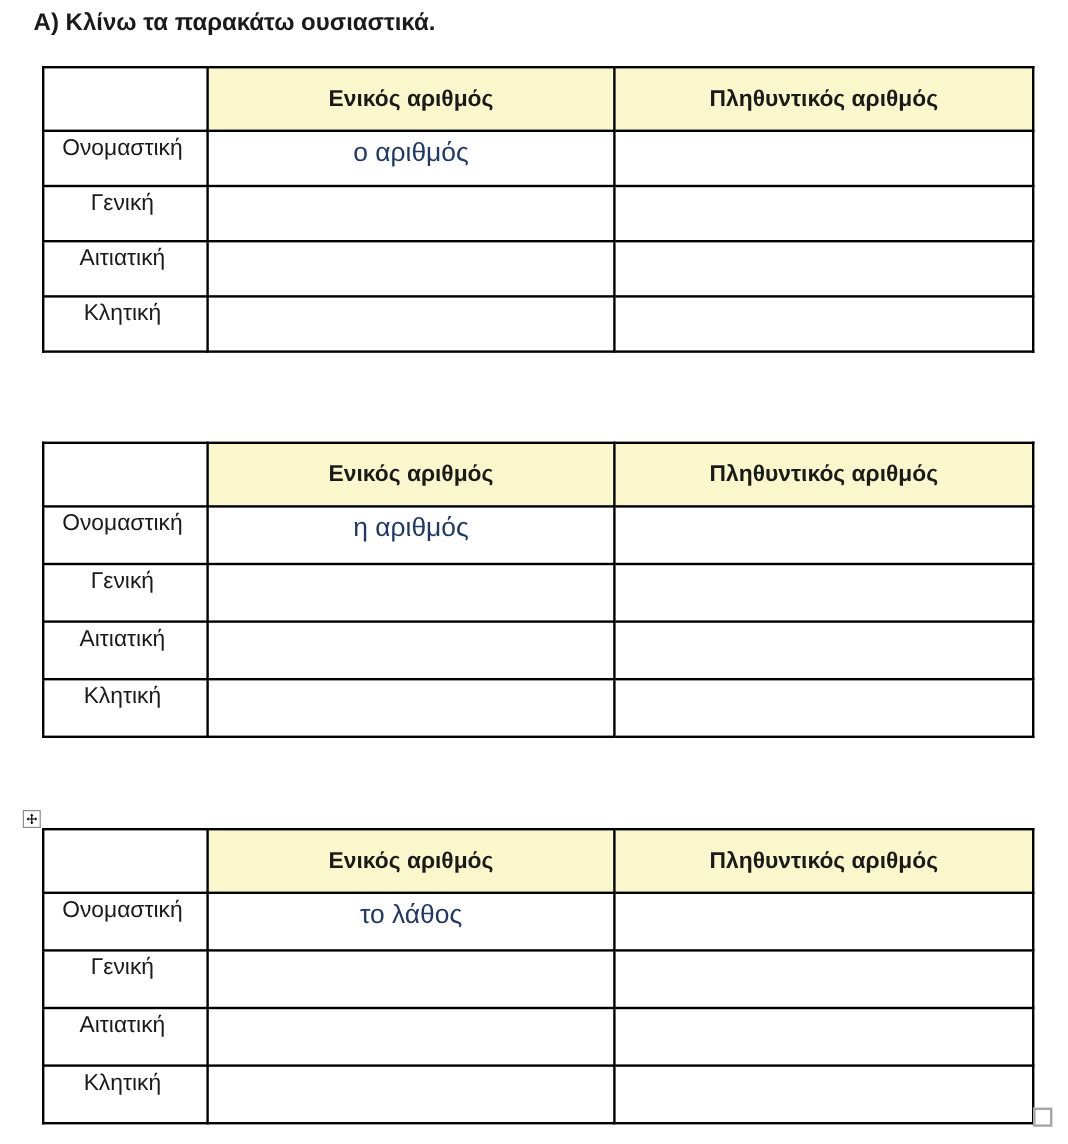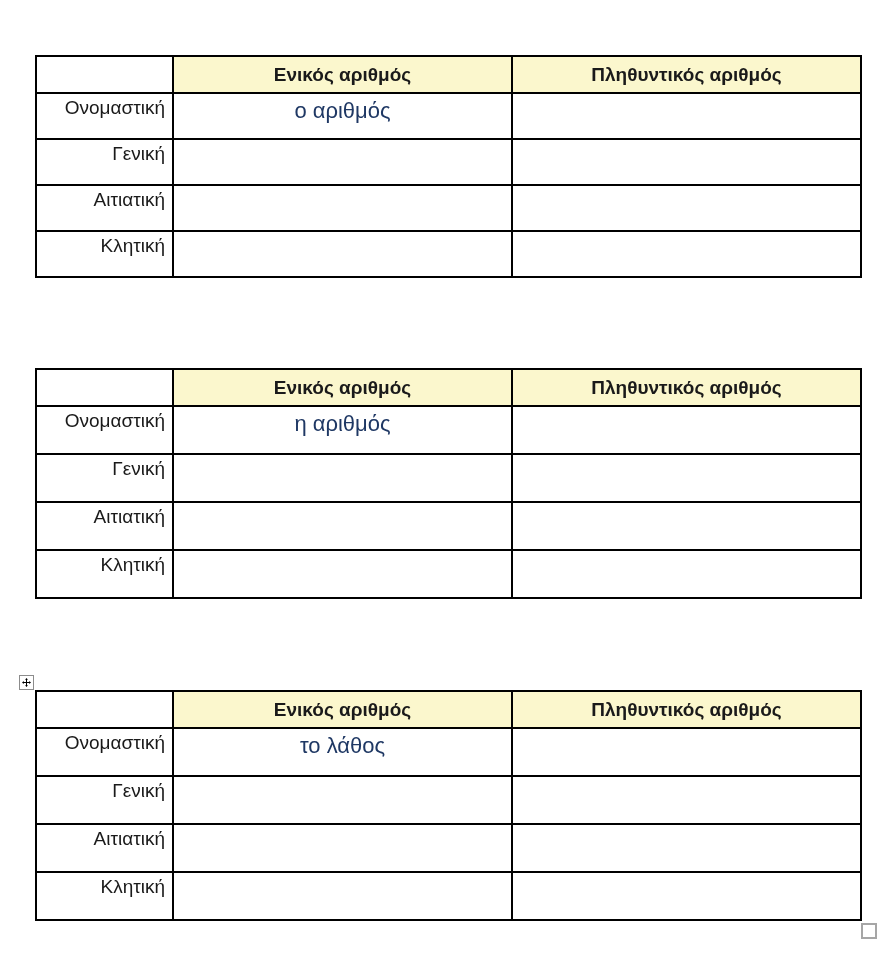--- a/index.html
+++ b/index.html
@@ -29,41 +29,41 @@
   }
   table.decl col.c1 { width: 137px; }
   table.decl col.c2 { width: 339px; }
   table.decl col.c3 { width: 349px; }
 
   table.decl td, table.decl th {
     border: 2px solid #000000;
     overflow: hidden;
   }
 
-  tr.head { height: 37px; }
+  tr.head { height: 53px; }
   tr.head th {
     background: #FBF7CD;
     font-size: 19px;
     font-weight: bold;
     color: #1a1a1a;
     text-align: center;
     vertical-align: middle;
   }
   tr.head td.corner { background: #ffffff; }
 
   .t1 { top: 55px; }
   .t2 { top: 368px; }
   .t3 { top: 690px; }
   .t1 tr.body { height: 46px; }
   .t2 tr.body, .t3 tr.body { height: 48px; }
 
   td.lbl {
     font-size: 19px;
     color: #1a1a1a;
-    text-align: right;
+    text-align: center;
     vertical-align: top;
     padding: 3px 7px 0 2px;
   }
   td.ans {
     font-size: 22px;
     color: #1F3864;
     text-align: center;
     vertical-align: top;
     padding-top: 4px;
   }
@@ -90,20 +90,21 @@
     border: 2px solid #A6A6A6;
     z-index: 5;
     cursor: nwse-resize;
   }
 </style>
 </head>
 <body>
 
 <div class="page">
 
+  <div class="doc-title">Α) Κλίνω τα παρακάτω ουσιαστικά.</div>
 
   <table class="decl t1">
     <colgroup>
         <col class="c1">
         <col class="c2">
         <col class="c3">
       </colgroup>
     <tbody>
       <tr class="head">
         <td class="corner"></td>

